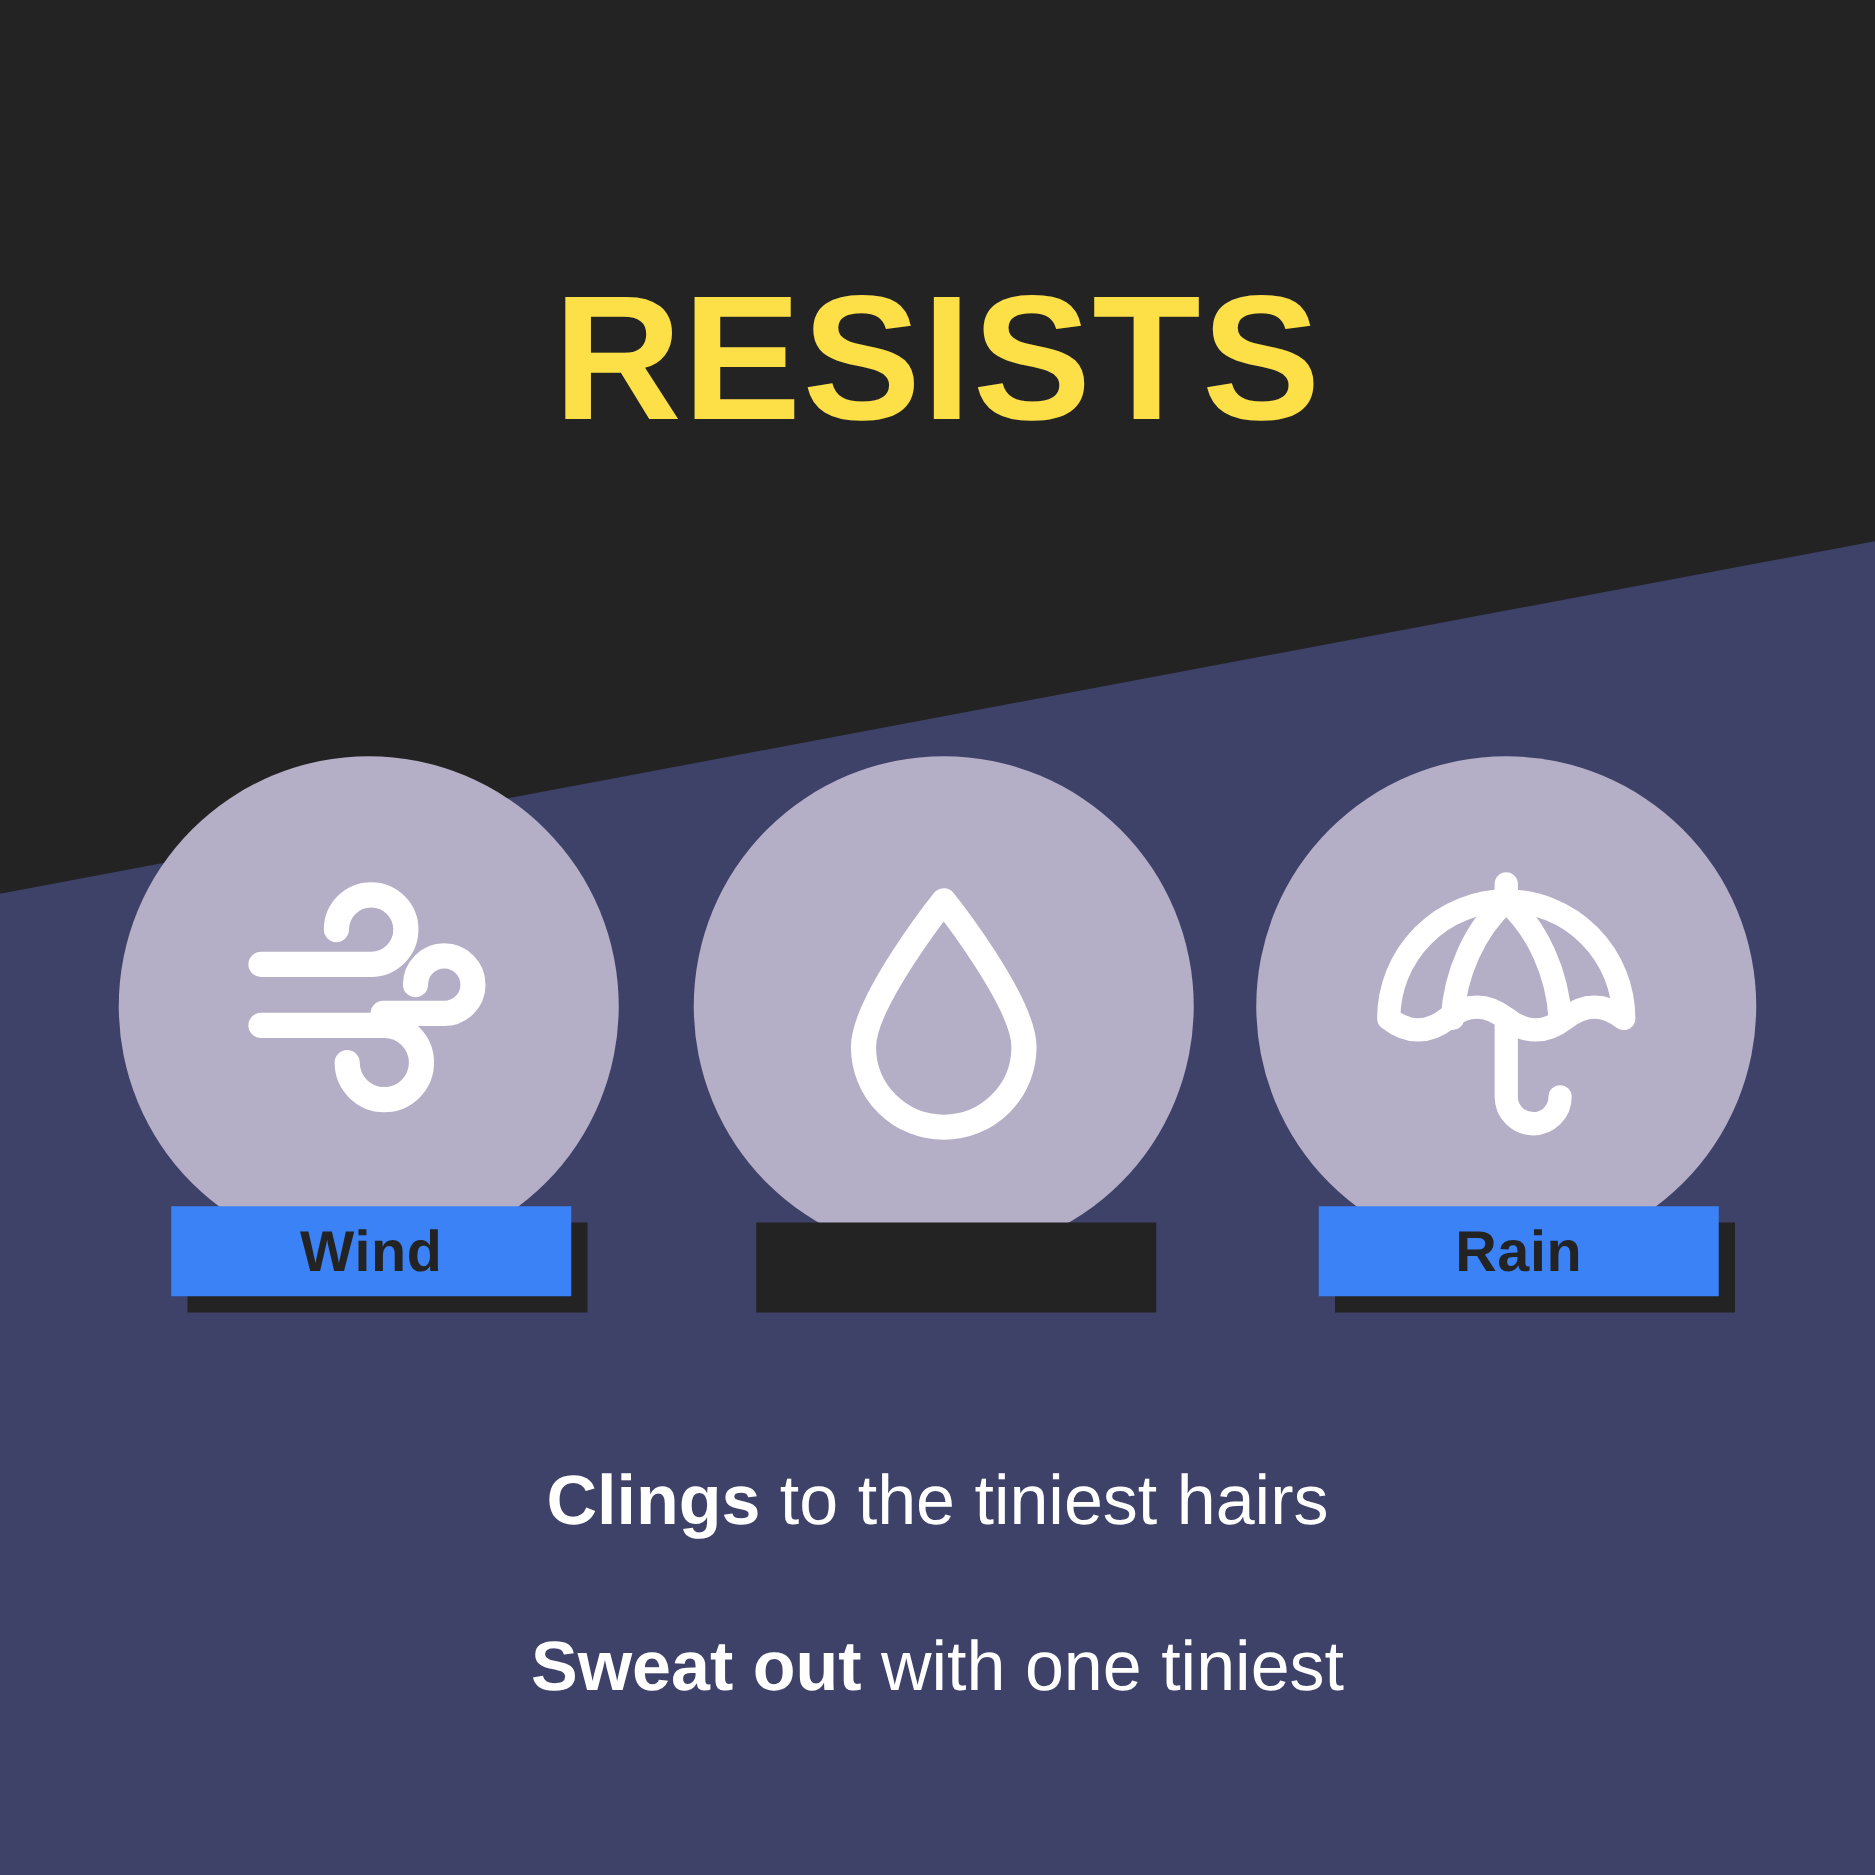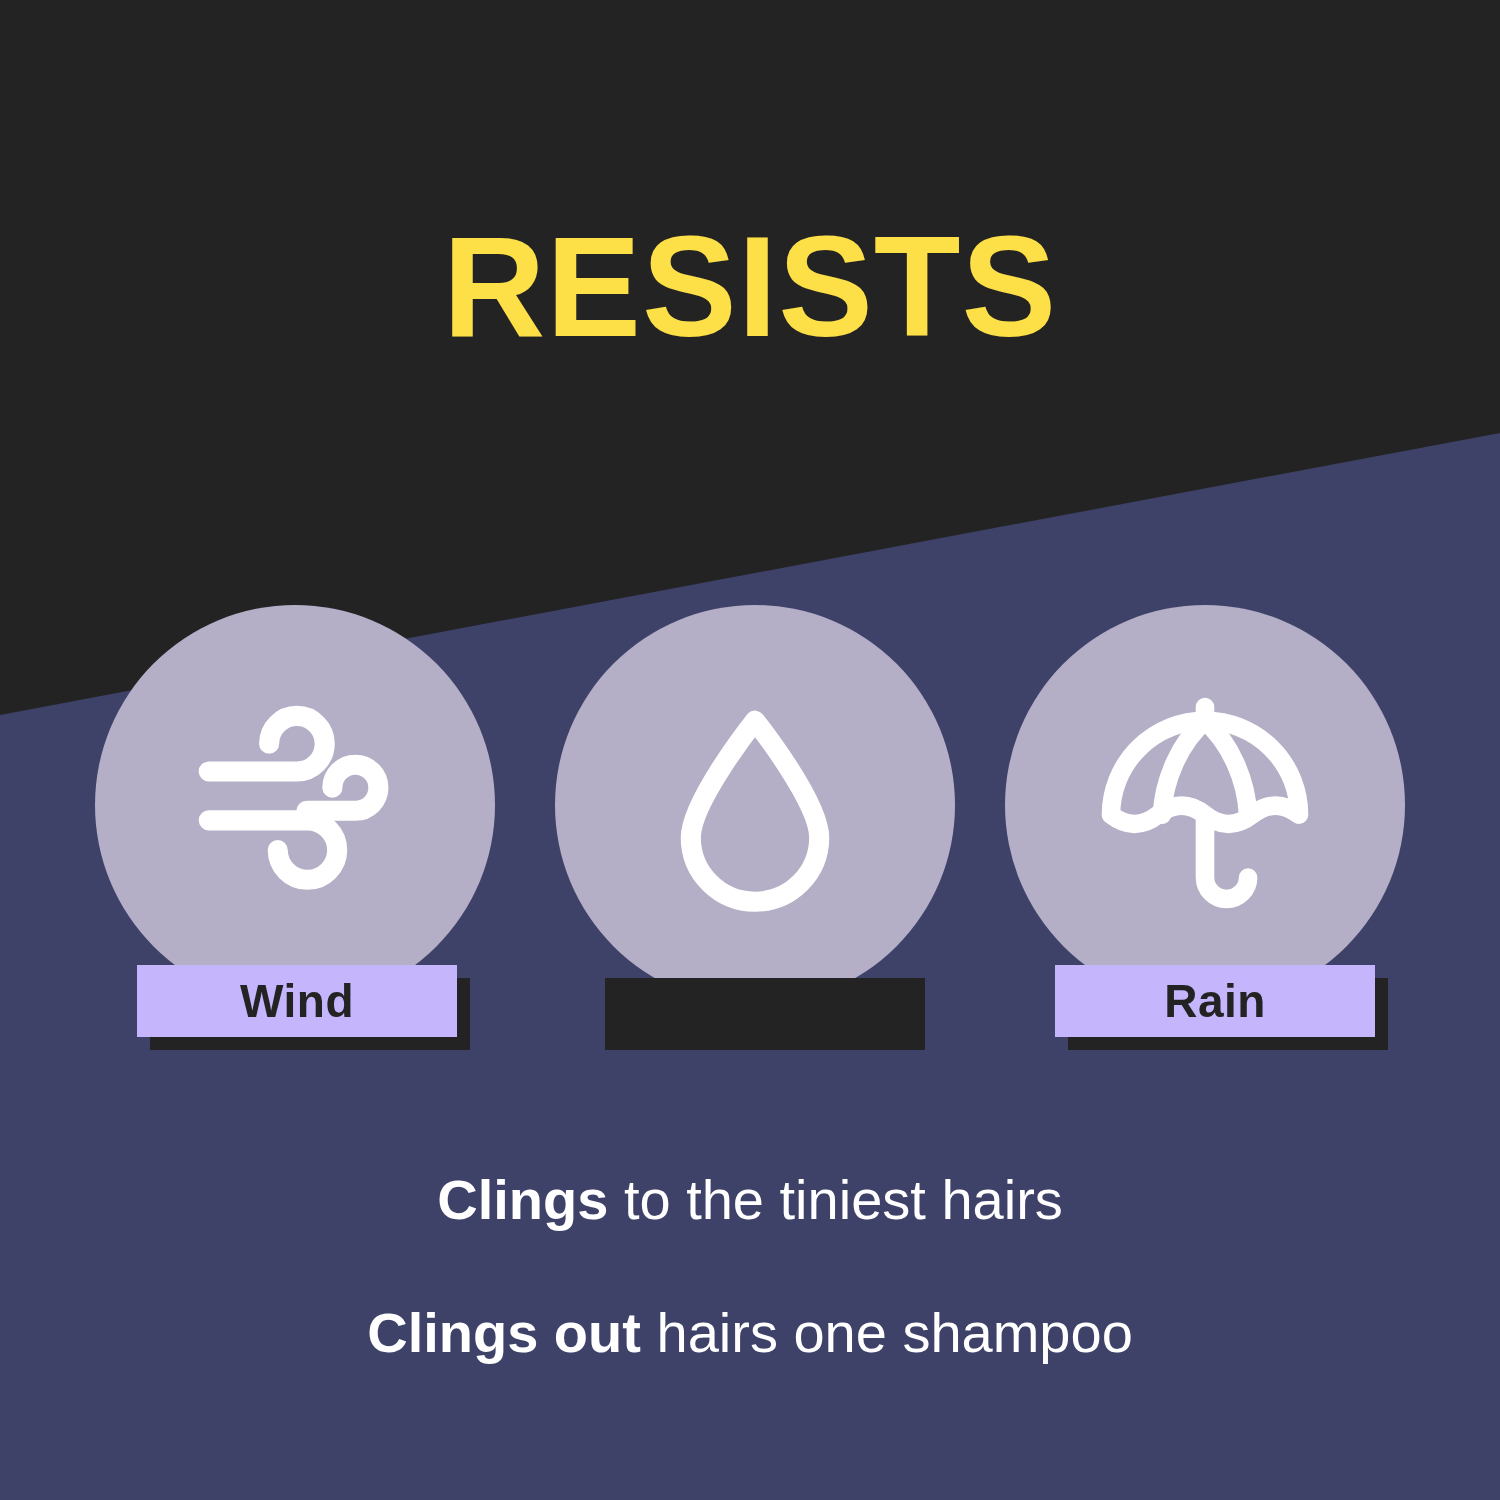--- a/index.html
+++ b/index.html
@@ -108,21 +108,21 @@
     height: 72px;
     background: #232323;
   }
 
   .chip {
     position: absolute;
     left: 0;
     top: 0;
     width: 320px;
     height: 72px;
-    background: #c4b5fd;
+    background: #3b82f6;
     color: #232323;
     font-size: 46px;
     font-weight: 700;
     letter-spacing: 0.5px;
     display: flex;
     align-items: center;
     justify-content: center;
     box-sizing: border-box;
   }
 
@@ -208,15 +208,15 @@
       <div class="chip-wrap">
         <div class="chip-shadow"></div>
         <div class="chip">Rain</div>
       </div>
     </div>
 
   </div>
 
   <div class="copy line1"><b>Clings</b><span> to the tiniest hairs</span></div>
 
-  <div class="copy line2"><b>Clings out</b><span> hairs one shampoo</span></div>
+  <div class="copy line2"><b>Sweat out</b><span> with one tiniest</span></div>
 
 </div>
 
 </body></html>

